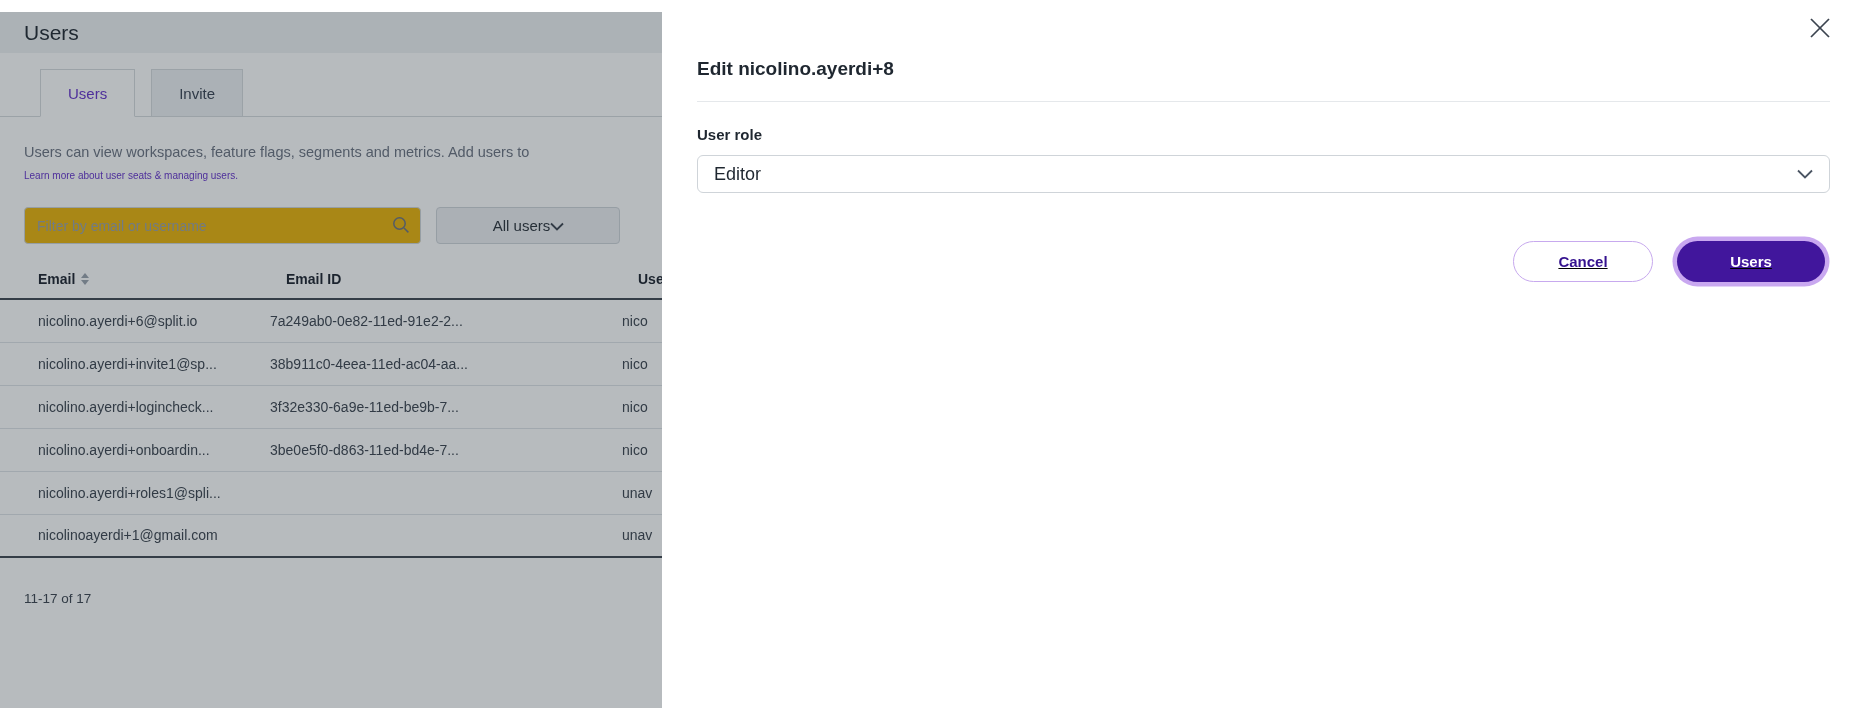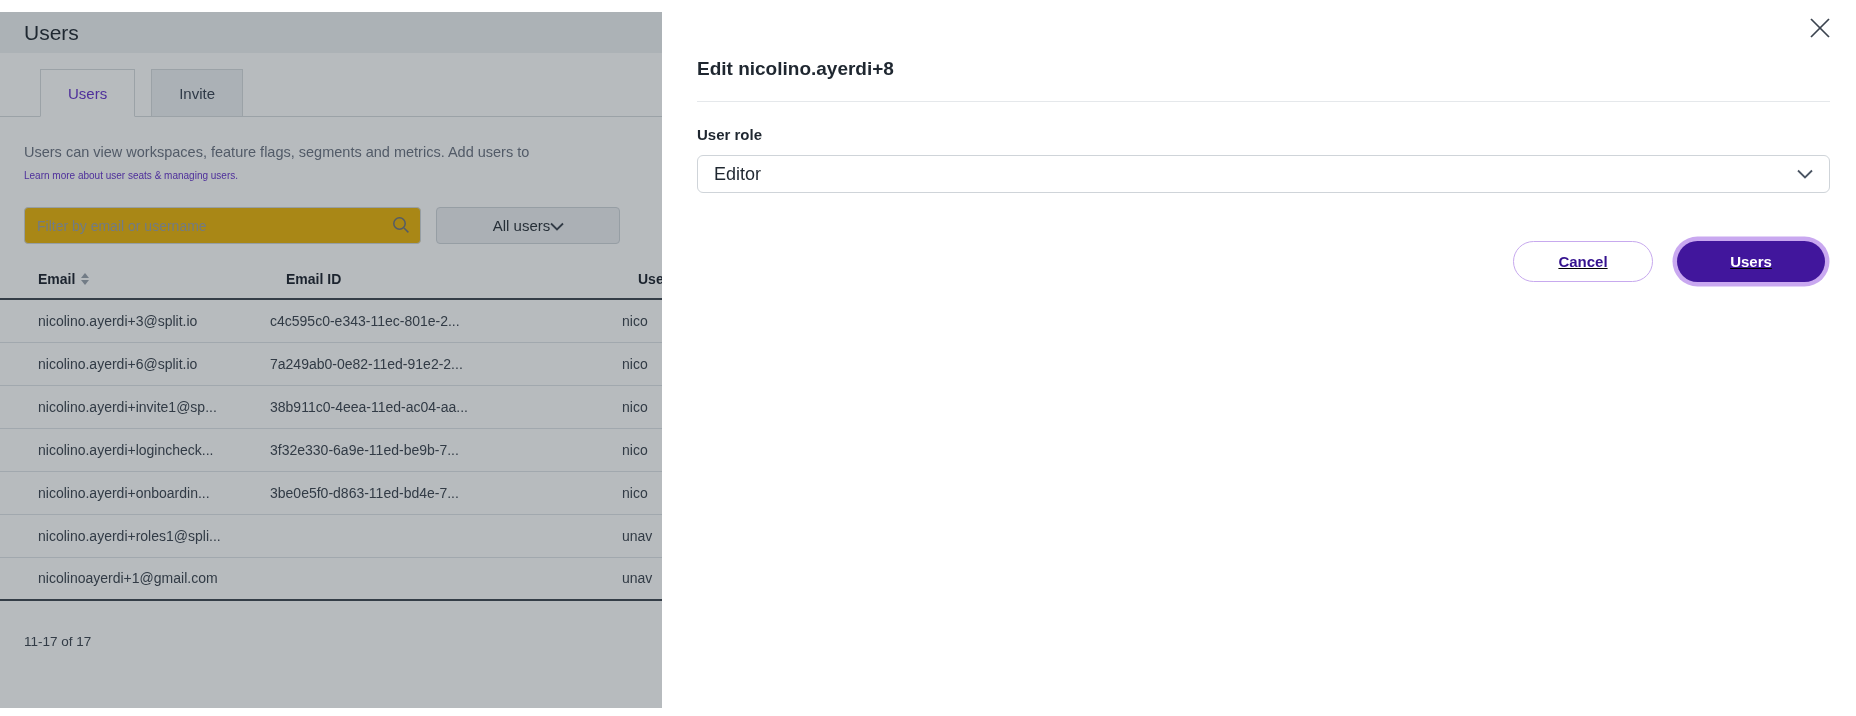--- a/index.html
+++ b/index.html
@@ -140,25 +140,20 @@
                 <span class="down"></span>
               </span>
           </span>
         </th>
         <th>Email ID</th>
         <th>Use</th>
       </tr>
     </thead>
     <tbody>
       <tr>
-        <td>nicolino.ayerdi+3@split.io</td>
-        <td>c4c595c0-e343-11ec-801e-2...</td>
-        <td>nico</td>
-      </tr>
-      <tr>
         <td>nicolino.ayerdi+6@split.io</td>
         <td>7a249ab0-0e82-11ed-91e2-2...</td>
         <td>nico</td>
       </tr>
       <tr>
         <td>nicolino.ayerdi+invite1@sp...</td>
         <td>38b911c0-4eea-11ed-ac04-aa...</td>
         <td>nico</td>
       </tr>
       <tr>

